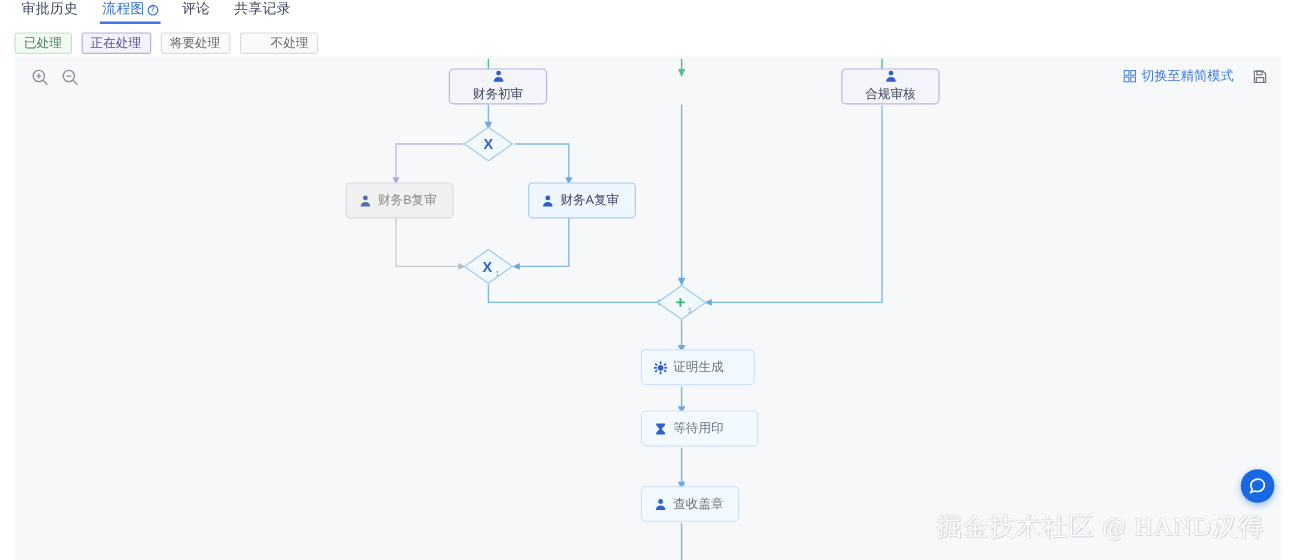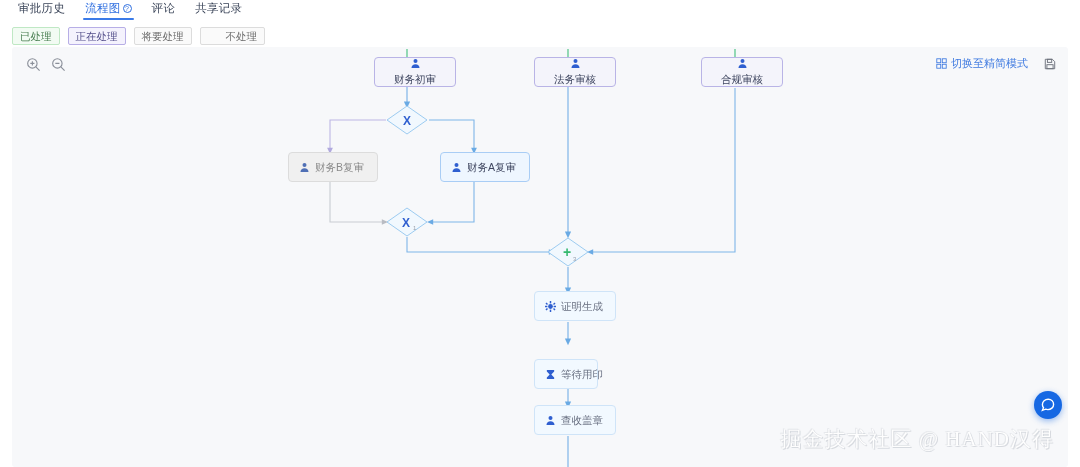--- a/index.html
+++ b/index.html
@@ -281,70 +281,63 @@
   </svg>
 
   <div class="node v-done" style="left:362px; top:10px; width:82px;">
     <svg class="nicon" viewBox="0 0 12 12">
       <circle cx="6" cy="3.2" r="2.2" fill="#2f5fd0"></circle>
       <path d="M1.6 11c0-2.6 1.9-4.2 4.4-4.2S10.4 8.4 10.4 11z" fill="#2f5fd0"></path>
     </svg>
     <span class="nlabel">财务初审</span>
   </div>
 
-  <div class="node v-done" style="left:522px; top:10px; width:82px;">
+
+  <div class="node v-done" style="left:689px; top:10px; width:82px;">
     <svg class="nicon" viewBox="0 0 12 12">
       <circle cx="6" cy="3.2" r="2.2" fill="#2f5fd0"></circle>
       <path d="M1.6 11c0-2.6 1.9-4.2 4.4-4.2S10.4 8.4 10.4 11z" fill="#2f5fd0"></path>
     </svg>
-    <span class="nlabel">法务审核</span>
-  </div>
-
-  <div class="node v-done" style="left:689px; top:10px; width:82px;">
+    <span class="nlabel">合规审核</span>
+  </div>
+
+  <div class="node v-muted" style="left:276px; top:105px; width:90px;">
+    <svg class="nicon" viewBox="0 0 12 12">
+      <circle cx="6" cy="3.2" r="2.2" fill="#4f6fb5"></circle>
+      <path d="M1.6 11c0-2.6 1.9-4.2 4.4-4.2S10.4 8.4 10.4 11z" fill="#4f6fb5"></path>
+    </svg>
+    <span class="nlabel">财务B复审</span>
+  </div>
+
+  <div class="node v-active" style="left:428px; top:105px; width:90px;">
     <svg class="nicon" viewBox="0 0 12 12">
       <circle cx="6" cy="3.2" r="2.2" fill="#2f5fd0"></circle>
       <path d="M1.6 11c0-2.6 1.9-4.2 4.4-4.2S10.4 8.4 10.4 11z" fill="#2f5fd0"></path>
     </svg>
-    <span class="nlabel">合规审核</span>
-  </div>
-
-  <div class="node v-muted" style="left:276px; top:105px; width:90px;">
-    <svg class="nicon" viewBox="0 0 12 12">
-      <circle cx="6" cy="3.2" r="2.2" fill="#4f6fb5"></circle>
-      <path d="M1.6 11c0-2.6 1.9-4.2 4.4-4.2S10.4 8.4 10.4 11z" fill="#4f6fb5"></path>
-    </svg>
-    <span class="nlabel">财务B复审</span>
-  </div>
-
-  <div class="node v-active" style="left:428px; top:105px; width:90px;">
-    <svg class="nicon" viewBox="0 0 12 12">
-      <circle cx="6" cy="3.2" r="2.2" fill="#2f5fd0"></circle>
-      <path d="M1.6 11c0-2.6 1.9-4.2 4.4-4.2S10.4 8.4 10.4 11z" fill="#2f5fd0"></path>
-    </svg>
     <span class="nlabel">财务A复审</span>
   </div>
 
-  <div class="node v-pending" style="left:522px; top:244px; width:82px;">
+  <div class="node v-pending" style="left:522px; top:244px; width:95px;">
     <svg class="nicon" viewBox="0 0 12 12">
       <circle cx="6" cy="6" r="2.6" fill="#2f5fd0"></circle>
       <g fill="#2f5fd0">
         <rect x="5.2" y="0" width="1.6" height="2.6"></rect>
         <rect x="5.2" y="9.4" width="1.6" height="2.6"></rect>
         <rect x="0" y="5.2" width="2.6" height="1.6"></rect>
         <rect x="9.4" y="5.2" width="2.6" height="1.6"></rect>
         <rect x="1.1" y="1.9" width="1.6" height="2.3" transform="rotate(-45 1.9 3.05)"></rect>
         <rect x="9.3" y="7.8" width="1.6" height="2.3" transform="rotate(-45 10.1 8.95)"></rect>
         <rect x="1.1" y="7.8" width="1.6" height="2.3" transform="rotate(45 1.9 8.95)"></rect>
         <rect x="9.3" y="1.9" width="1.6" height="2.3" transform="rotate(45 10.1 3.05)"></rect>
       </g>
     </svg>
     <span class="nlabel">证明生成</span>
   </div>
 
-  <div class="node v-pending" style="left:522px; top:295px; width:64px;margin-top:17px;">
+  <div class="node v-pending" style="left:522px; top:295px; width:98px;">
     <svg class="nicon" viewBox="0 0 12 12">
       <path d="M2 1h8v1.6L6.9 6 10 9.4V11H2V9.4L5.1 6 2 2.6Z" fill="#2f5fd0"></path>
     </svg>
     <span class="nlabel">等待用印</span>
   </div>
 
   <div class="node v-pending" style="left:522px; top:358px; width:82px;">
     <svg class="nicon" viewBox="0 0 12 12">
       <circle cx="6" cy="3.2" r="2.2" fill="#2f5fd0"></circle>
       <path d="M1.6 11c0-2.6 1.9-4.2 4.4-4.2S10.4 8.4 10.4 11z" fill="#2f5fd0"></path>

